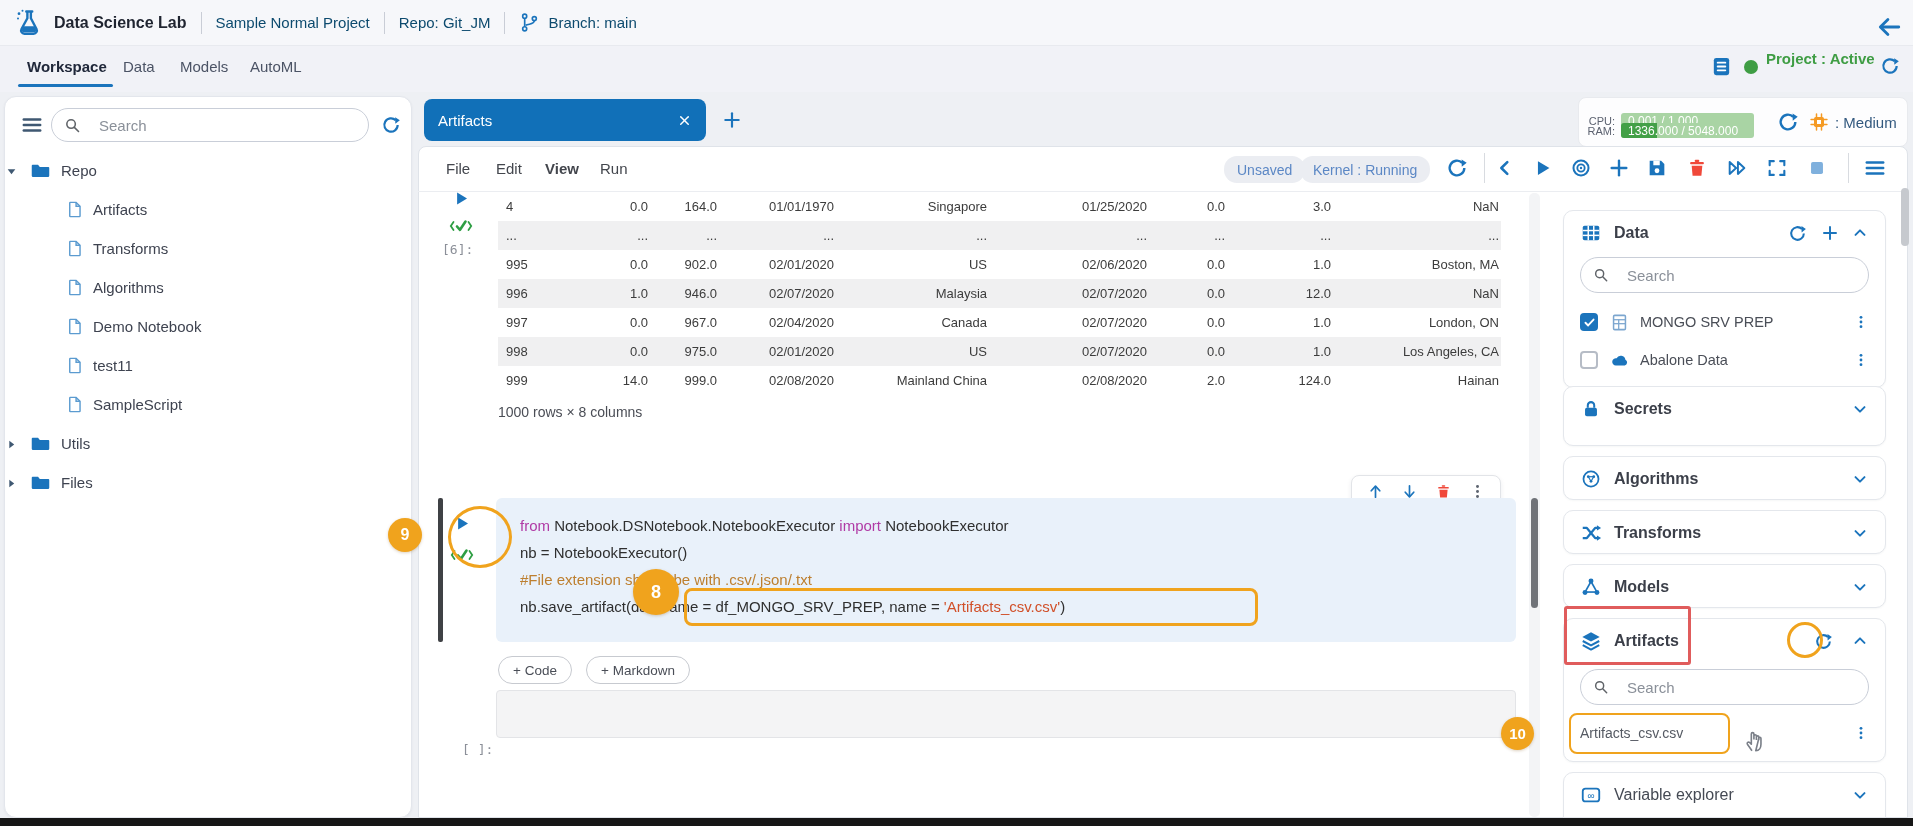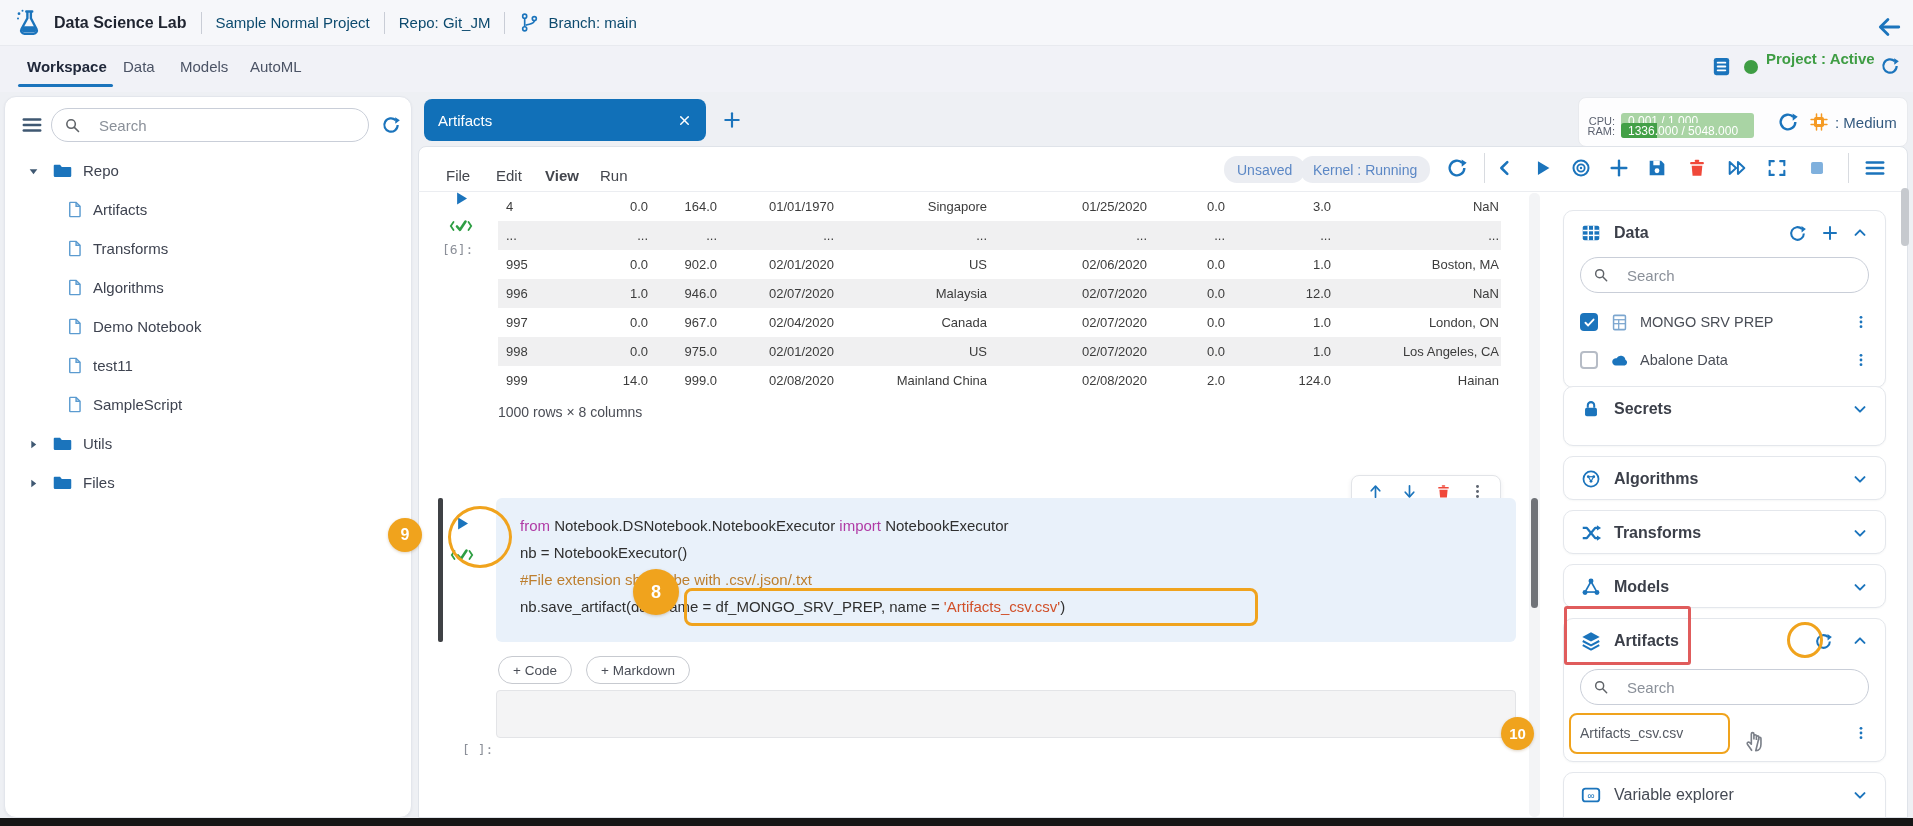--- a/index.html
+++ b/index.html
@@ -18,40 +18,40 @@
   .mtab{position:absolute;top:12px;font-size:15px;color:#4b5365;}
   .mtab.active{color:#20283a;font-weight:bold;}
   .underline{position:absolute;left:18px;top:38px;width:95px;height:3px;background:#1b74bc;border-radius:2px;}
   .status-green{font-size:15px;font-weight:bold;color:#3f9d44;}
   
   .leftbar{position:absolute;left:4px;top:96px;width:408px;height:722px;background:#ffffff;border:1px solid #e3e6ec;border-radius:12px;box-shadow:0 1px 3px rgba(30,40,60,.05);}
   .searchpill{position:absolute;display:flex;align-items:center;gap:16px;border:1.5px solid #c9ced8;border-radius:18px;background:#fff;padding:0 12px;}
   .searchpill input{border:none;outline:none;font-size:15px;color:#444;width:100%;background:transparent;}
   .searchpill input::placeholder{color:#8a9099;}
   .trow{position:relative;height:39px;display:flex;align-items:center;font-size:15px;color:#3e4350;}
-  .trow.d0{padding-left:22px;}
+  .trow.d0{}
   .trow.d1{padding-left:60px;}
   .trow .caret{width:13px;height:13px;color:#3f5872;margin-right:12px;}
   .trow .folder{width:21px;height:21px;color:#1b74bc;margin-right:10px;}
   .trow .file{width:19px;height:19px;color:#5b9bd0;margin-right:9px;}
   .tlabel{color:#3e4350;}
   
   .tabpill{position:absolute;left:424px;top:99px;width:282px;height:42px;background:#1170b8;border-radius:8px;display:flex;align-items:center;padding:0 14px;color:#fff;}
   .tabpill .lbl{font-size:15px;flex:1;}
   
   .rescard{position:absolute;left:1578px;top:97px;width:330px;height:50px;background:#fdfdfe;border:1px solid #e8eaee;border-radius:8px;}
   .resrow{position:absolute;display:flex;align-items:center;gap:6px;}
   .reslbl{font-size:11px;color:#5c6270;width:30px;text-align:right;}
   .bar{width:133px;height:15px;border-radius:3px;background:#a9d4a4;position:relative;overflow:hidden;}
   .bar .fill{position:absolute;left:0;top:0;bottom:0;background:#43a047;}
   .bar .btxt{position:absolute;left:7px;top:1px;font-size:12px;color:#ffffff;white-space:nowrap;}
   
   .panel{position:absolute;left:418px;top:146px;width:1490px;height:672px;background:#ffffff;border:1px solid #dfe3e9;border-radius:8px 8px 0 0;}
   .ntoolbar{position:absolute;left:418px;top:146px;width:1490px;height:46px;border-bottom:1px solid #ebedf1;}
-  .nmenu{position:absolute;top:14px;font-size:15px;color:#43464d;margin-top:7px;}
+  .nmenu{position:absolute;top:14px;font-size:15px;color:#43464d;}
   .pill{position:absolute;top:156px;height:27px;border-radius:13px;background:#ebedf2;color:#5b87c5;font-size:14px;display:flex;align-items:center;padding:0 13px;}
   .vsep{position:absolute;top:153px;width:1px;height:30px;background:#d8dbe0;}
   .tbic{position:absolute;top:157px;width:22px;height:22px;color:#1b74bc;}
   
   .dftable{position:absolute;left:498px;top:192px;display:grid;grid-template-columns:60px 92px 69px 117px 153px 160px 78px 106px 168px;font-family:"DejaVu Sans Mono",monospace;font-size:13px;color:#3c3c3c;}
   .tc{height:29px;line-height:29px;text-align:right;padding-right:2px;white-space:nowrap;}
   .tc.idx{text-align:left;padding-left:8px;}
   .tc.alt{background:#f0f0f1;}
   .caption{position:absolute;left:498px;top:404px;font-size:14px;color:#4a4d55;}
   

